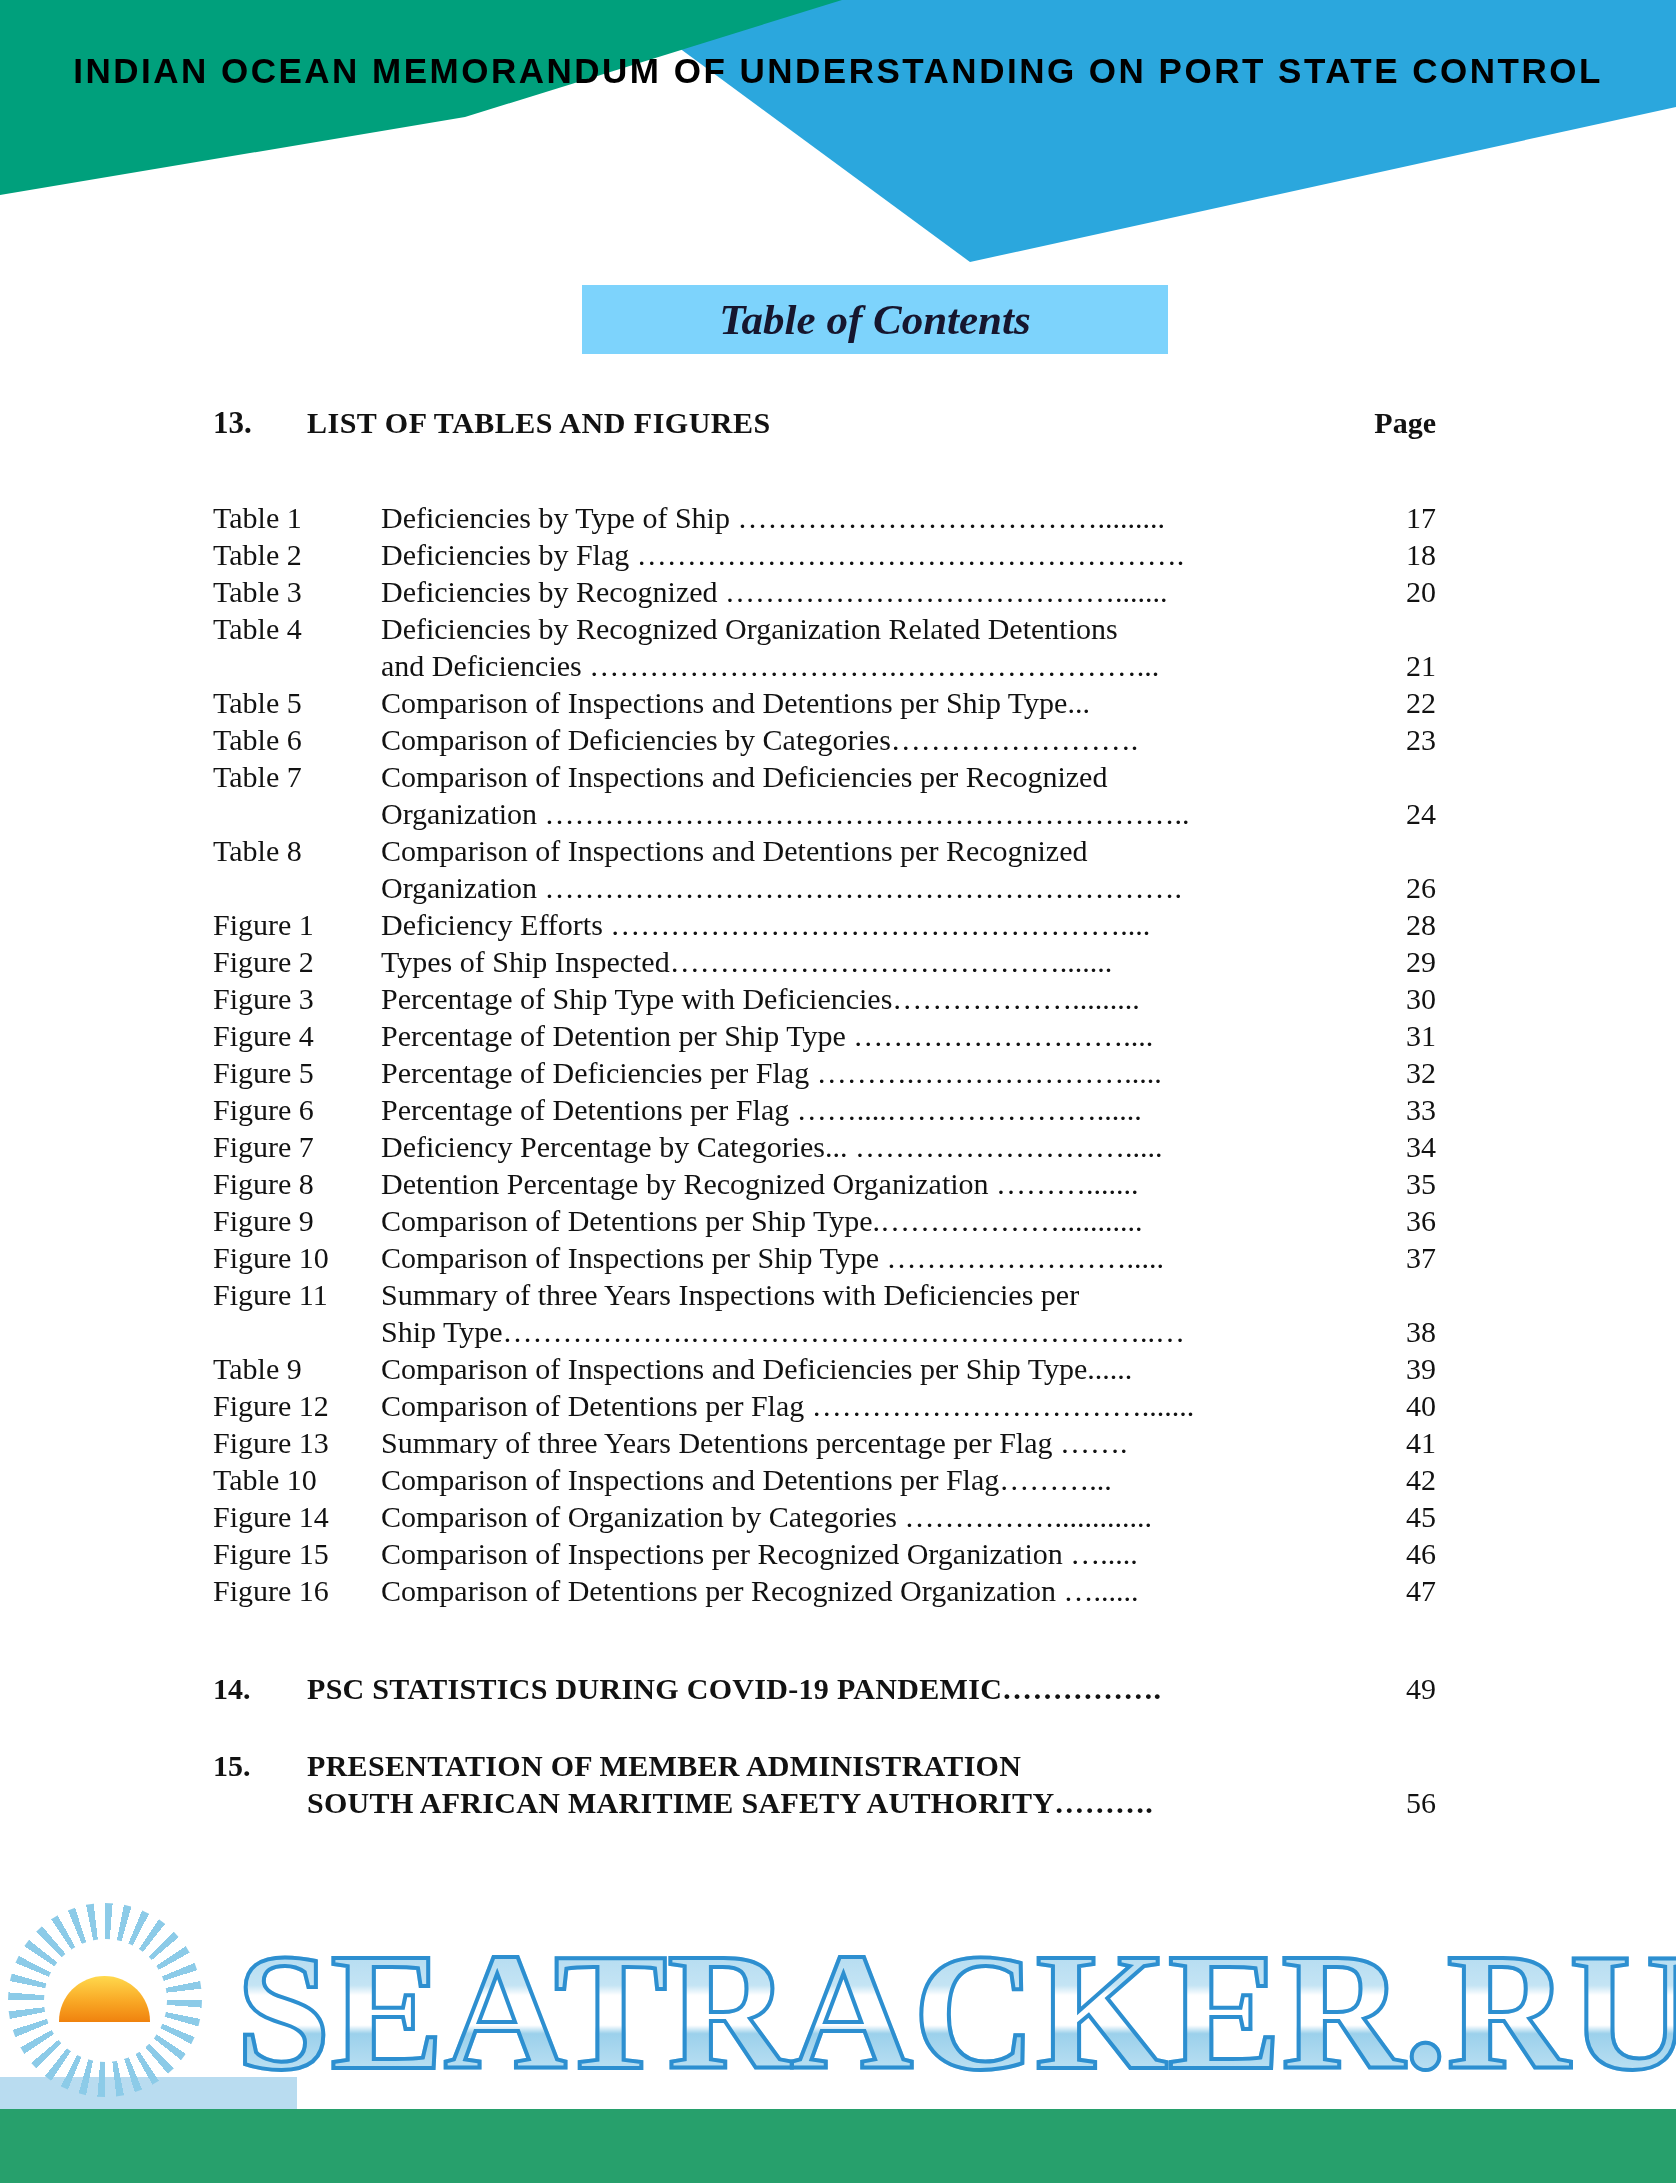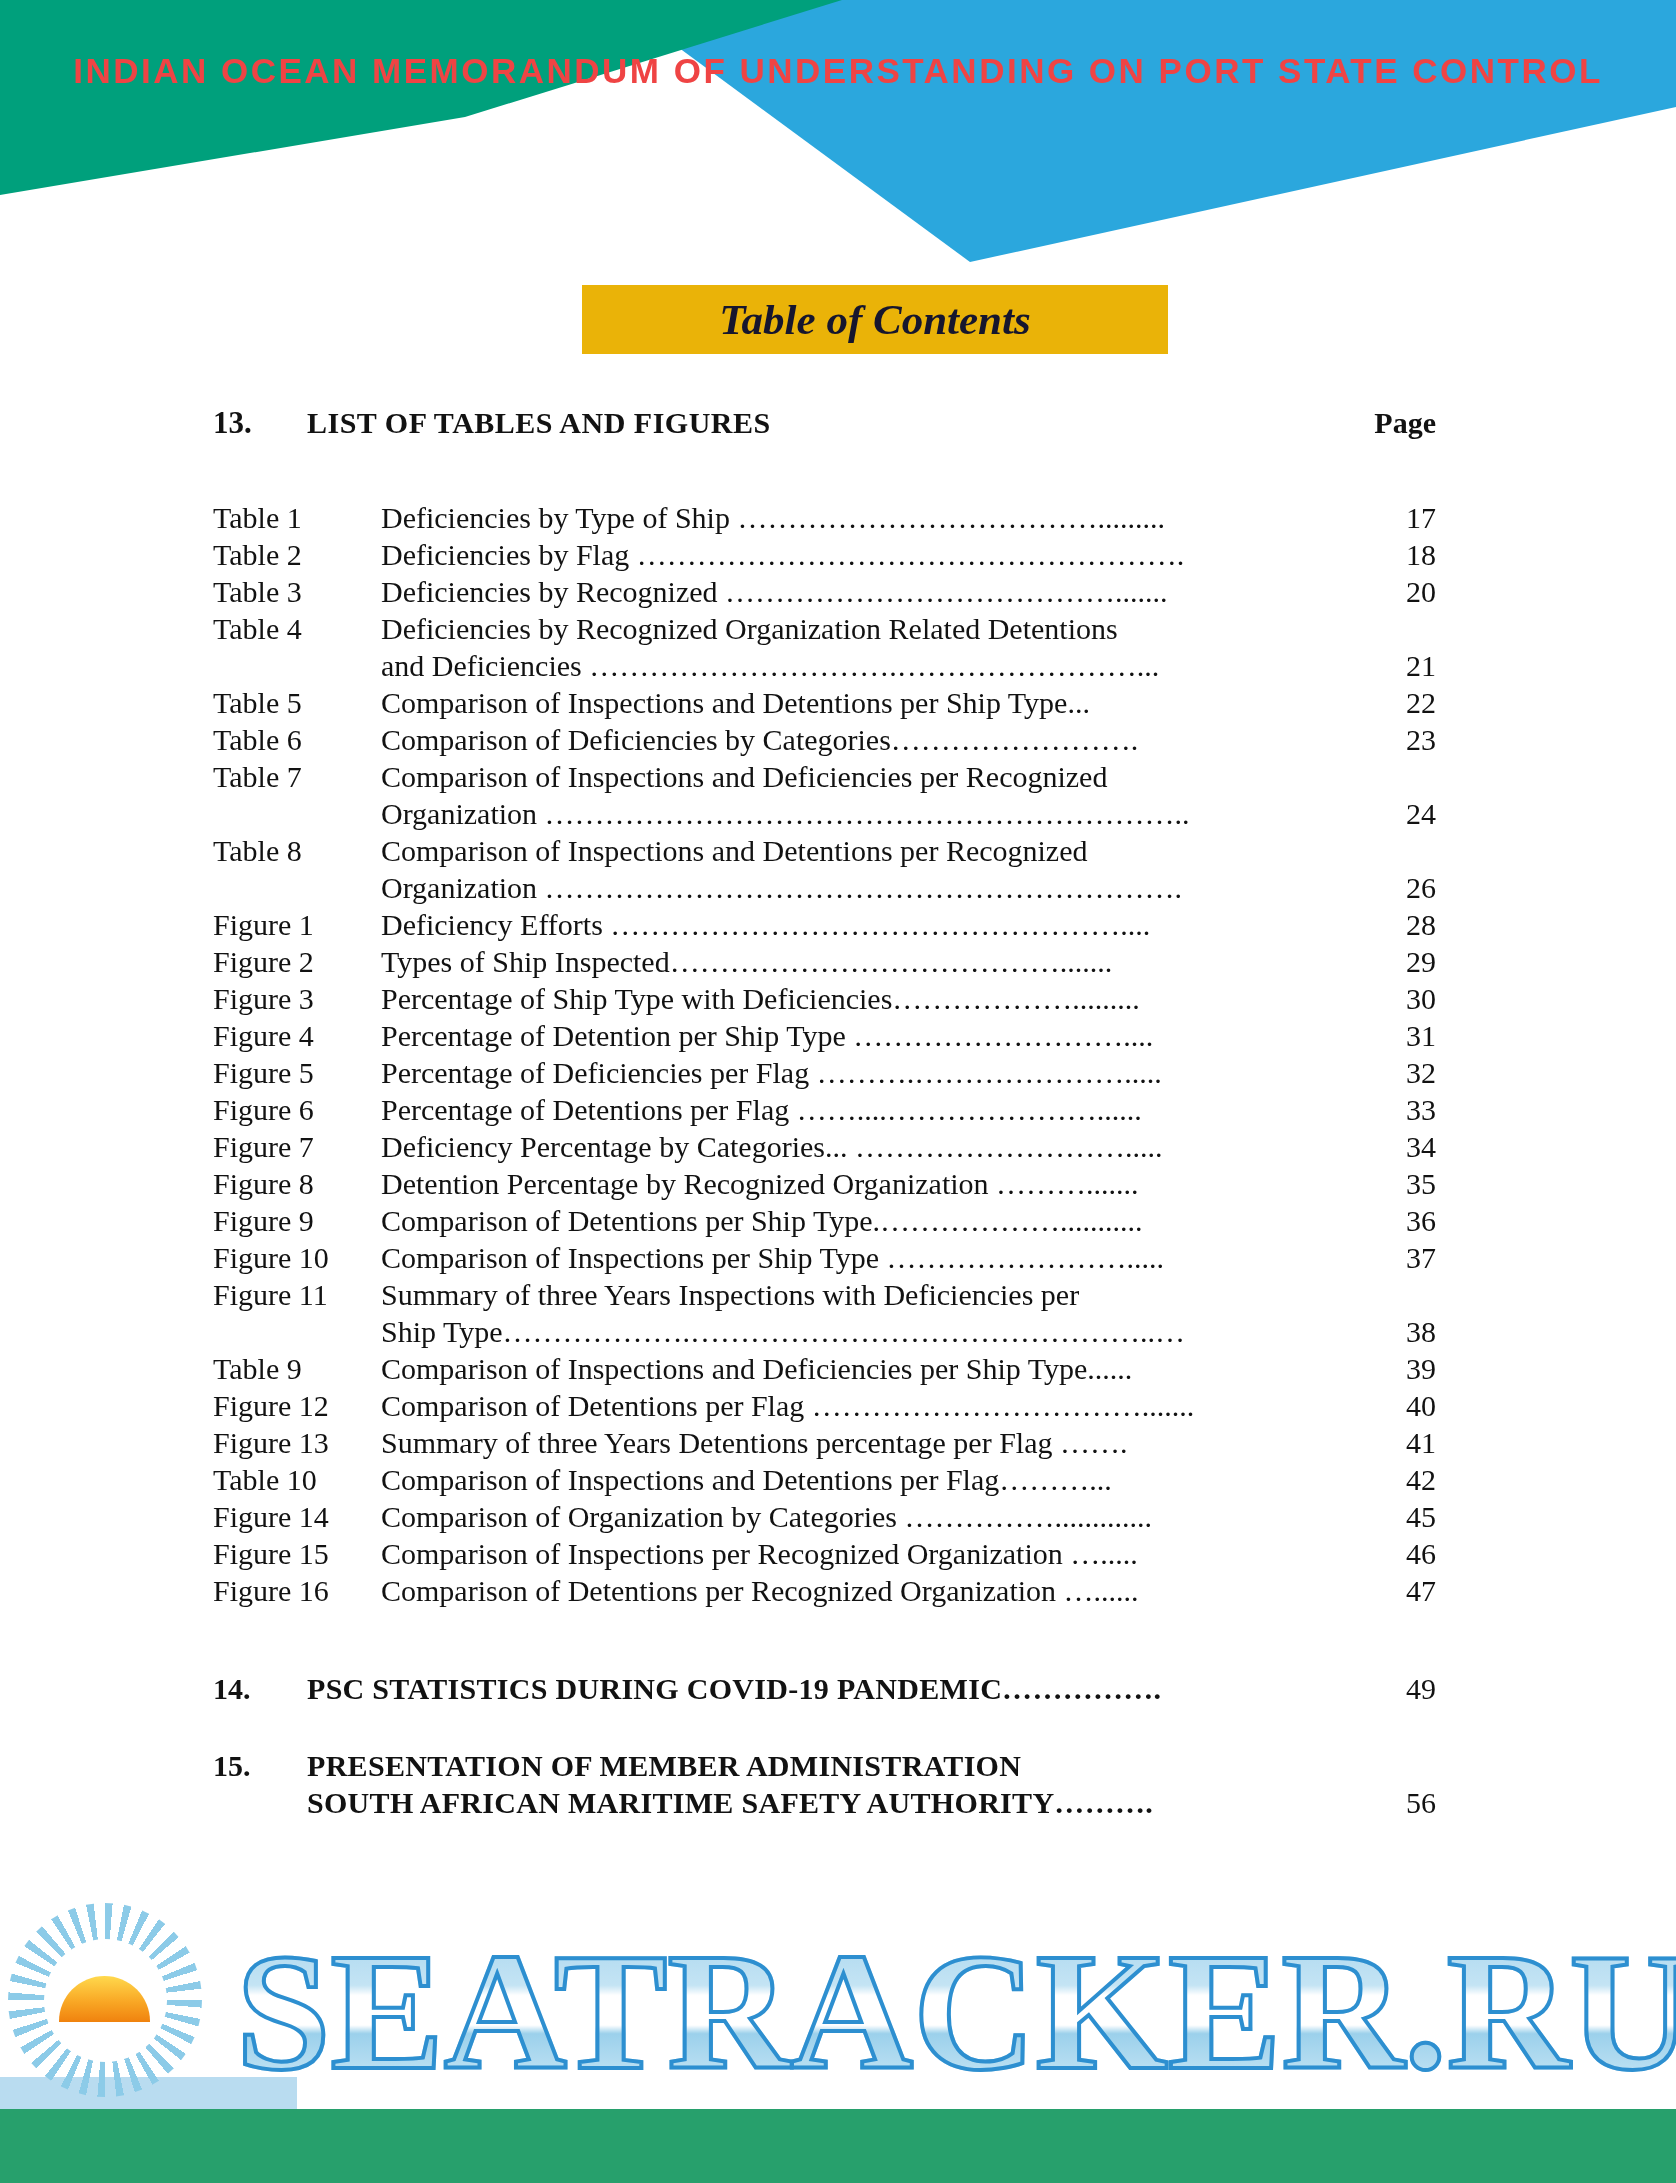--- a/index.html
+++ b/index.html
@@ -27,21 +27,21 @@
     z-index: 2;
   }
   .banner-title {
     position: absolute; top: 51px; left: 0; width: 100%;
     z-index: 3;
     text-align: center;
     font-family: "Liberation Sans", sans-serif;
     font-weight: bold;
     font-size: 35px;
     letter-spacing: 2.5px;
-    color: #ef4444;
+    color: #000000;
     white-space: nowrap;
   }
 
   
   .title-box {
     position: absolute; left: 582px; top: 285px;
     width: 586px; height: 69px;
     display: flex; align-items: center; justify-content: center;
   }
   .title-box span {
@@ -131,21 +131,21 @@
 <body>
 
 <div class="page">
 
   <div class="banner">
     <div class="banner-blue" style="background: rgb(43, 167, 221);"></div>
     <div class="banner-green" style="background: rgb(0, 160, 124);"></div>
     <div class="banner-title">INDIAN OCEAN MEMORANDUM OF UNDERSTANDING ON PORT STATE CONTROL</div>
   </div>
 
-  <div class="title-box" style="background: #eab308;">
+  <div class="title-box" style="background: #7dd3fc;">
     <span>Table of Contents</span>
   </div>
 
   <div class="toc">
     <div class="toc-head">
       <span class="num">13.</span>
       <span class="ttl">LIST OF TABLES AND FIGURES</span>
       <span class="pg">Page</span>
     </div>
 

